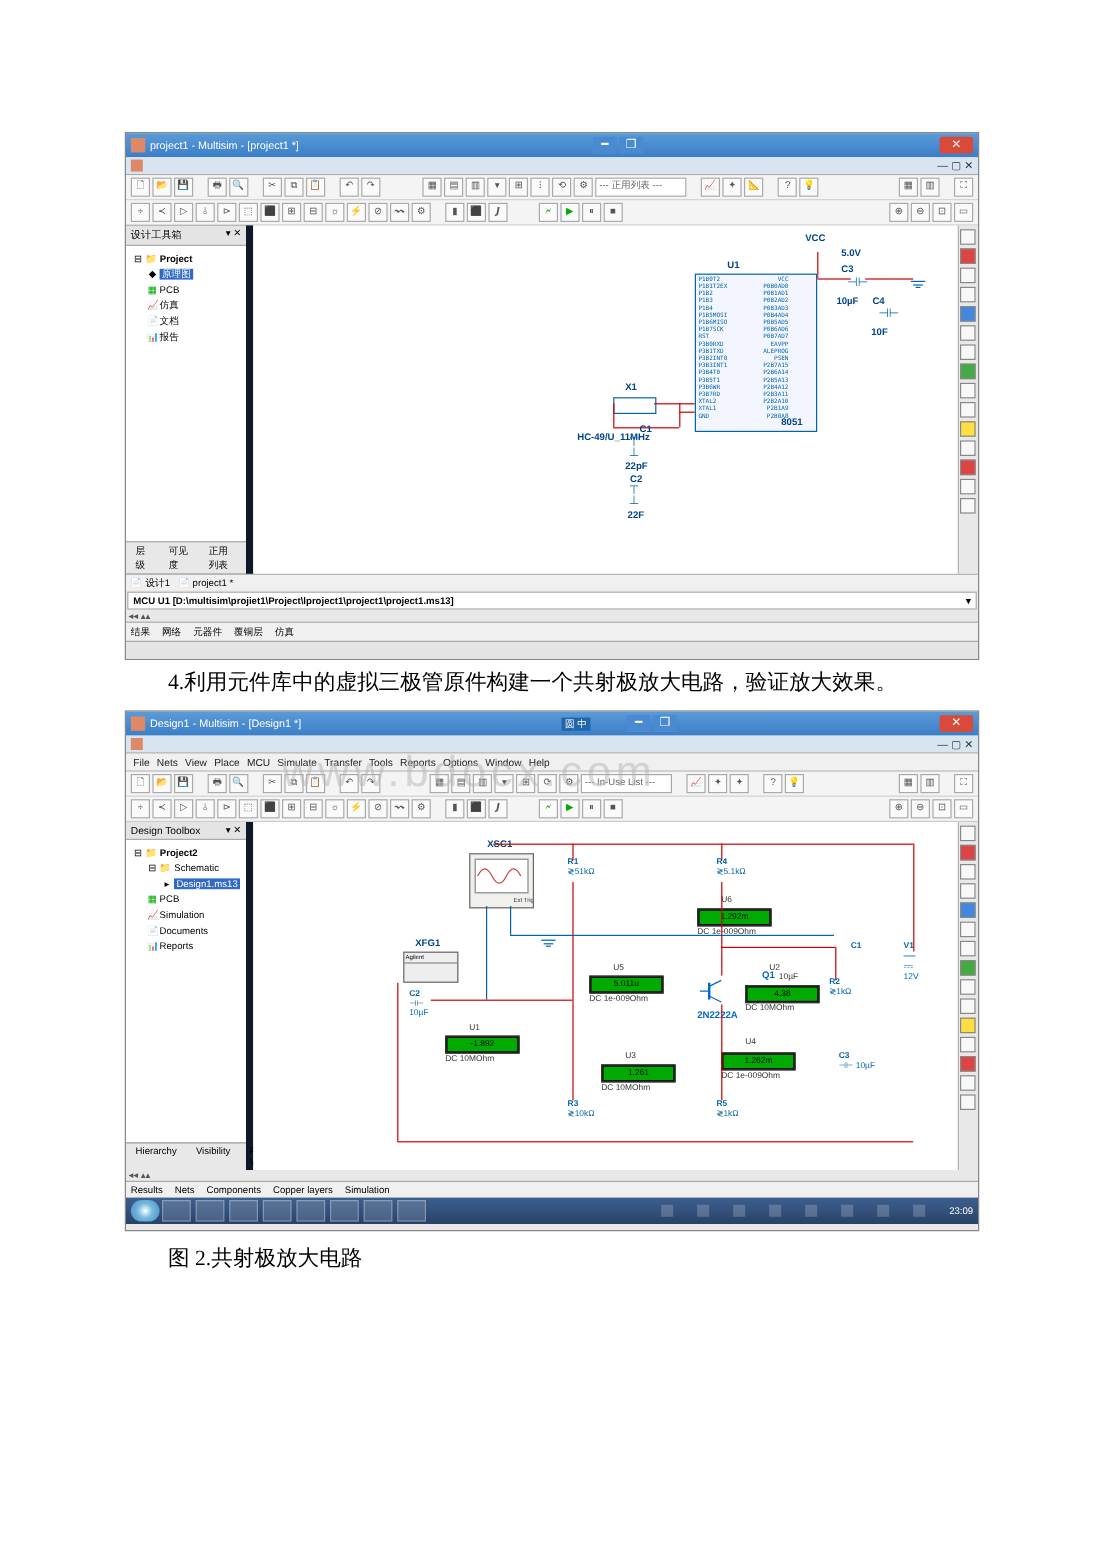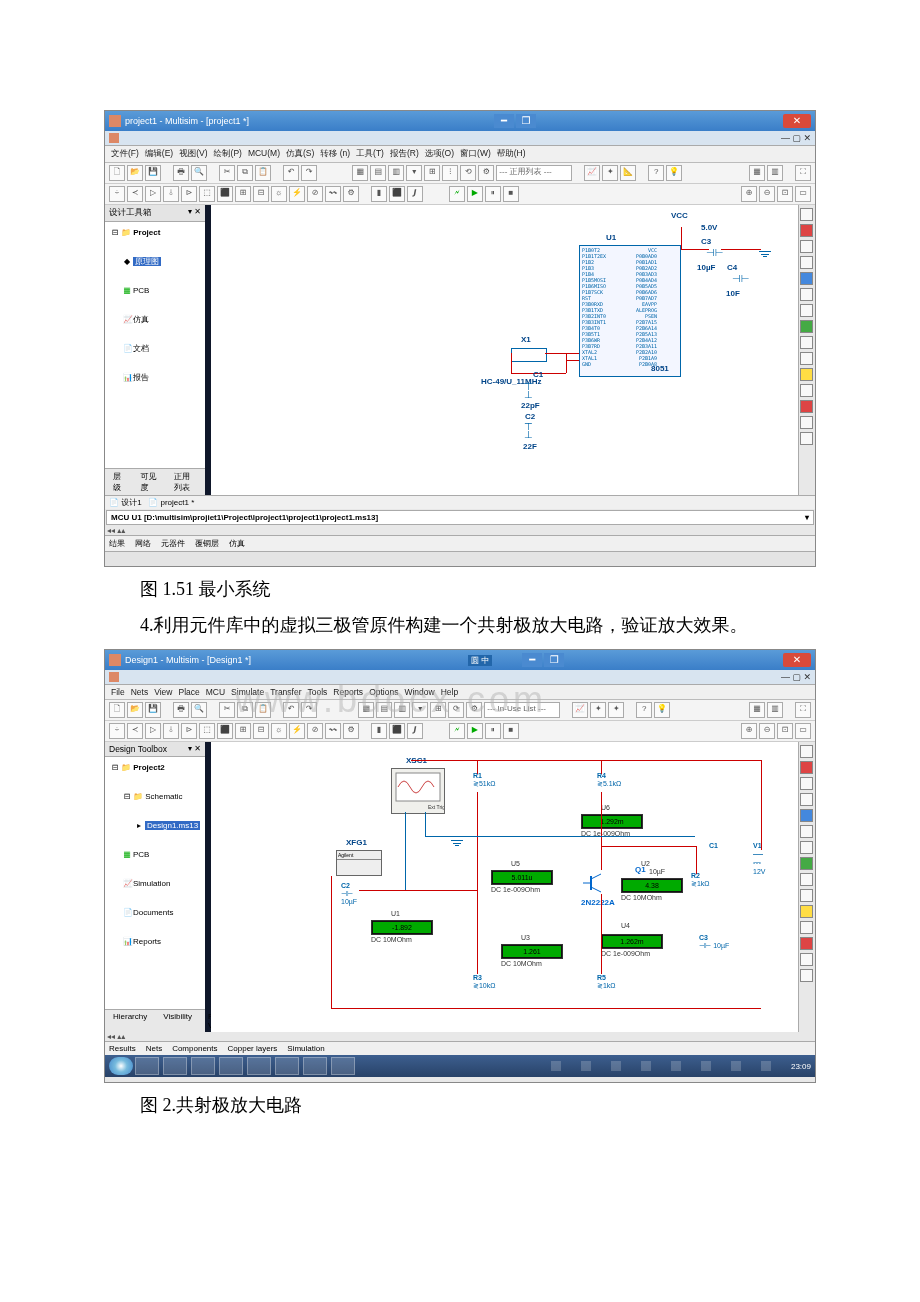--- a/index.html
+++ b/index.html
@@ -121,21 +121,21 @@
   }
   .panel-title .pin { font-size: 8px; }
   .tree {
     font-size: 8px;
     padding: 4px;
     line-height: 13px;
     flex: 1;
     background: #fff;
   }
   .tree .t1 { padding-left: 2px; }
-  .tree .t2 { padding-left: 14px; margin-top: 16px; }
+  .tree .t2 { padding-left: 14px; }
   .tree .sel {
     background: #316ac5;
     color: #fff;
     padding: 0 2px;
   }
   .tree-icon {
     display: inline-block;
     width: 8px;
     text-align: center;
     margin-right: 2px;
@@ -365,34 +365,20 @@
       <span class="win-btn">━</span>
       <span class="win-btn">❐</span>
       <span class="close">✕</span>
     </div>
 
     <div class="inner-bar">
       <span style="width:10px;height:10px;background:#d86;display:inline-block;margin-right:4px;"></span>
       <span class="ctrl">— ▢ ✕</span>
     </div>
 
-    <div class="menubar">
-      <span>文件(F)</span>
-      <span>编辑(E)</span>
-      <span>视图(V)</span>
-      <span>绘制(P)</span>
-      <span>MCU(M)</span>
-      <span>仿真(S)</span>
-      <span>转移 (n)</span>
-      <span>工具(T)</span>
-      <span>报告(R)</span>
-      <span>选项(O)</span>
-      <span>窗口(W)</span>
-      <span>帮助(H)</span>
-    </div>
 
     <div class="toolbar">
       <span class="tb-btn">🗋</span>
       <span class="tb-btn">📂</span>
       <span class="tb-btn">💾</span>
       <span class="tb-gap"></span>
       <span class="tb-btn">🖶</span>
       <span class="tb-btn">🔍</span>
       <span class="tb-gap"></span>
       <span class="tb-btn">✂</span>
@@ -586,21 +572,20 @@
     <div class="results-tabs">
       <span>结果</span>
       <span>网络</span>
       <span>元器件</span>
       <span>覆铜层</span>
       <span>仿真</span>
     </div>
     <div class="statusbar"></div>
   </div>
 
-  <div class="caption">图 1.51 最小系统</div>
   <div class="body-text">4.利用元件库中的虚拟三极管原件构建一个共射极放大电路，验证放大效果。</div>
 
   <div class="screenshot" style="height:432px;position:relative;">
     <div class="titlebar">
       <span style="width:12px;height:12px;background:#d86;display:inline-block;margin-right:4px;"></span>
       <span>Design1 - Multisim - [Design1 *]</span>
       <span style="margin-left:auto;"></span>
       <span style="color:#fff;background:#26a;padding:0 3px;font-size:8px;">圆 中</span>
       <span style="width:30px;"></span>
       <span class="win-btn">━</span>

